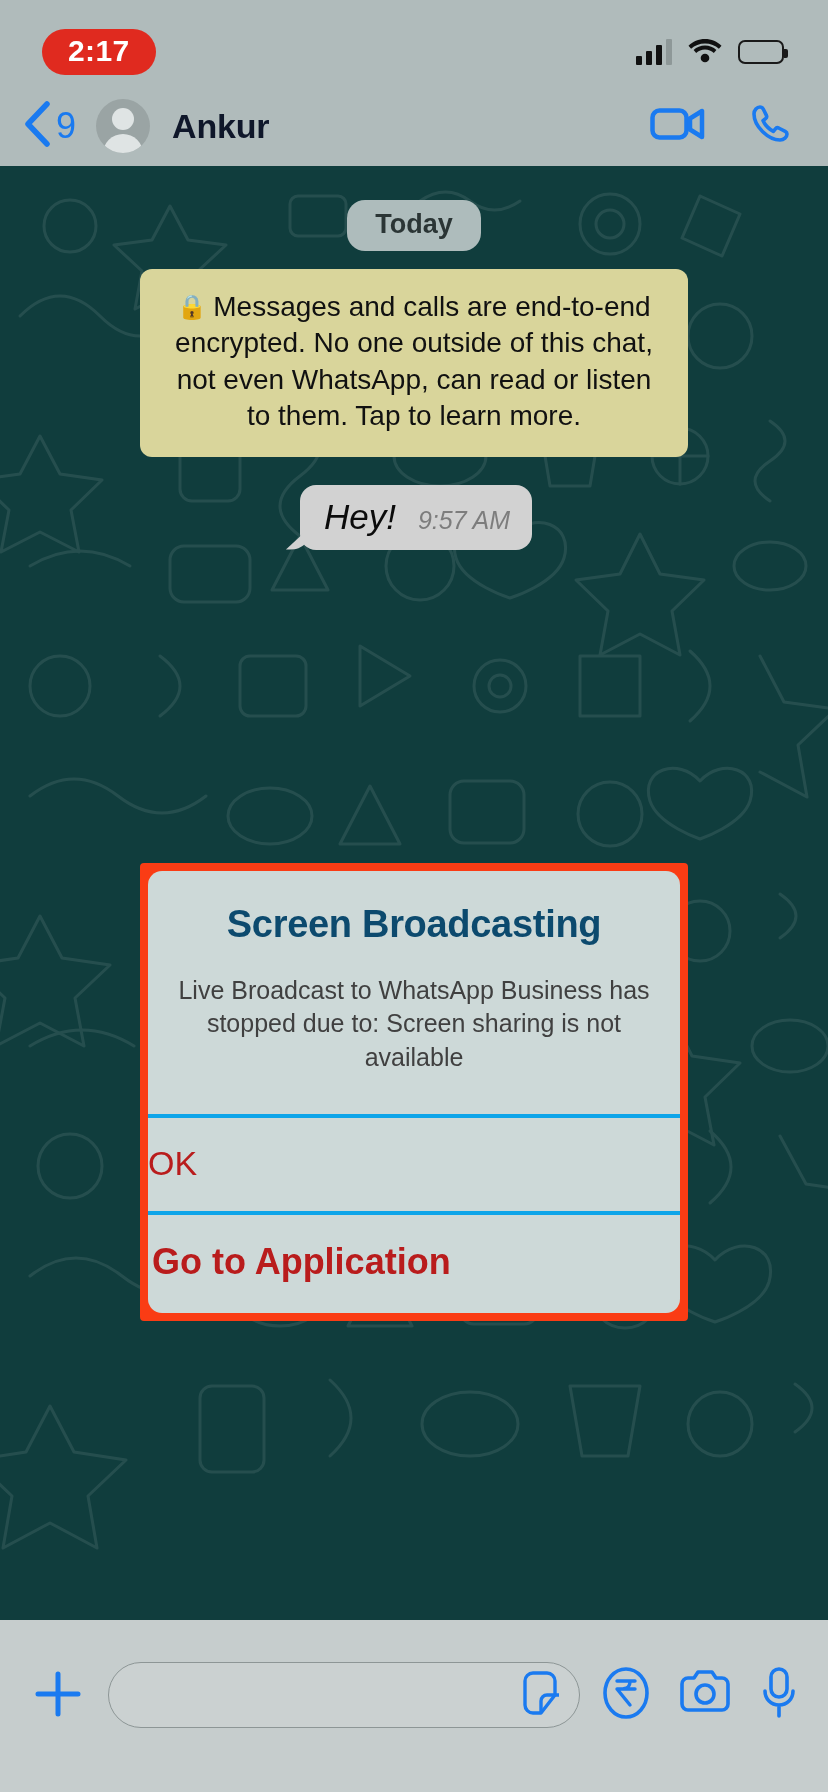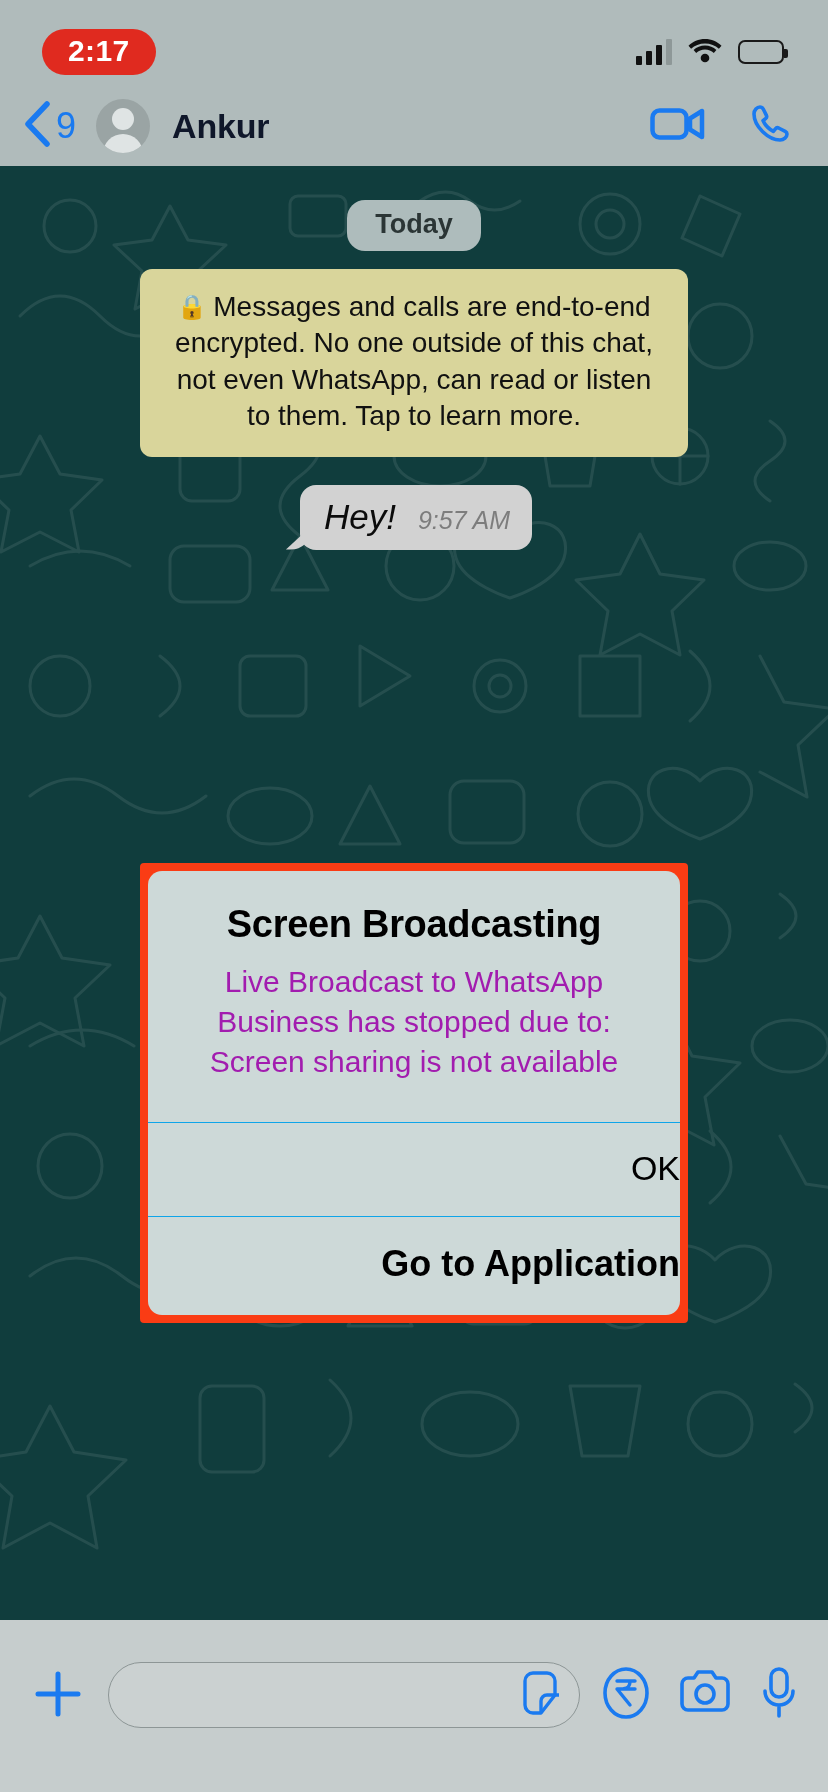--- a/index.html
+++ b/index.html
@@ -161,30 +161,30 @@
   #alert {
     background:#cdd9d8;
     border-radius:14px;
     overflow:hidden;
   }
   #alert-body {
     padding:32px 26px 40px 26px;
     text-align:center;
   }
   #alert-title {
-    font-size:38px; font-weight:700; color:#000000;
-    letter-spacing:-.3px; margin-bottom:16px;
+    font-size:38px; font-weight:700; color:#0c4a6e;
+    letter-spacing:-.3px; margin-bottom:28px;
   }
   #alert-message {
-    font-size:30px; color:#a21caf; line-height:1.33;
+    font-size:25px; color:#404040; line-height:1.33;
   }
   .alert-btn {
-    border-top:1px solid #0ea5e9;
-    text-align:right;
-    color:#000000;
+    border-top:4px solid #0ea5e9;
+    text-align:left;
+    color:#b91c1c;
     cursor:pointer;
   }
   #alert-ok { font-size:34px; padding:26px 0 28px 0; }
   #alert-goto { font-size:36px; font-weight:700; padding:26px 0 30px 4px; }
 
   
   #input-bar {
     flex:0 0 172px;
     background:#c6cdcd;
     display:flex; align-items:flex-start;

